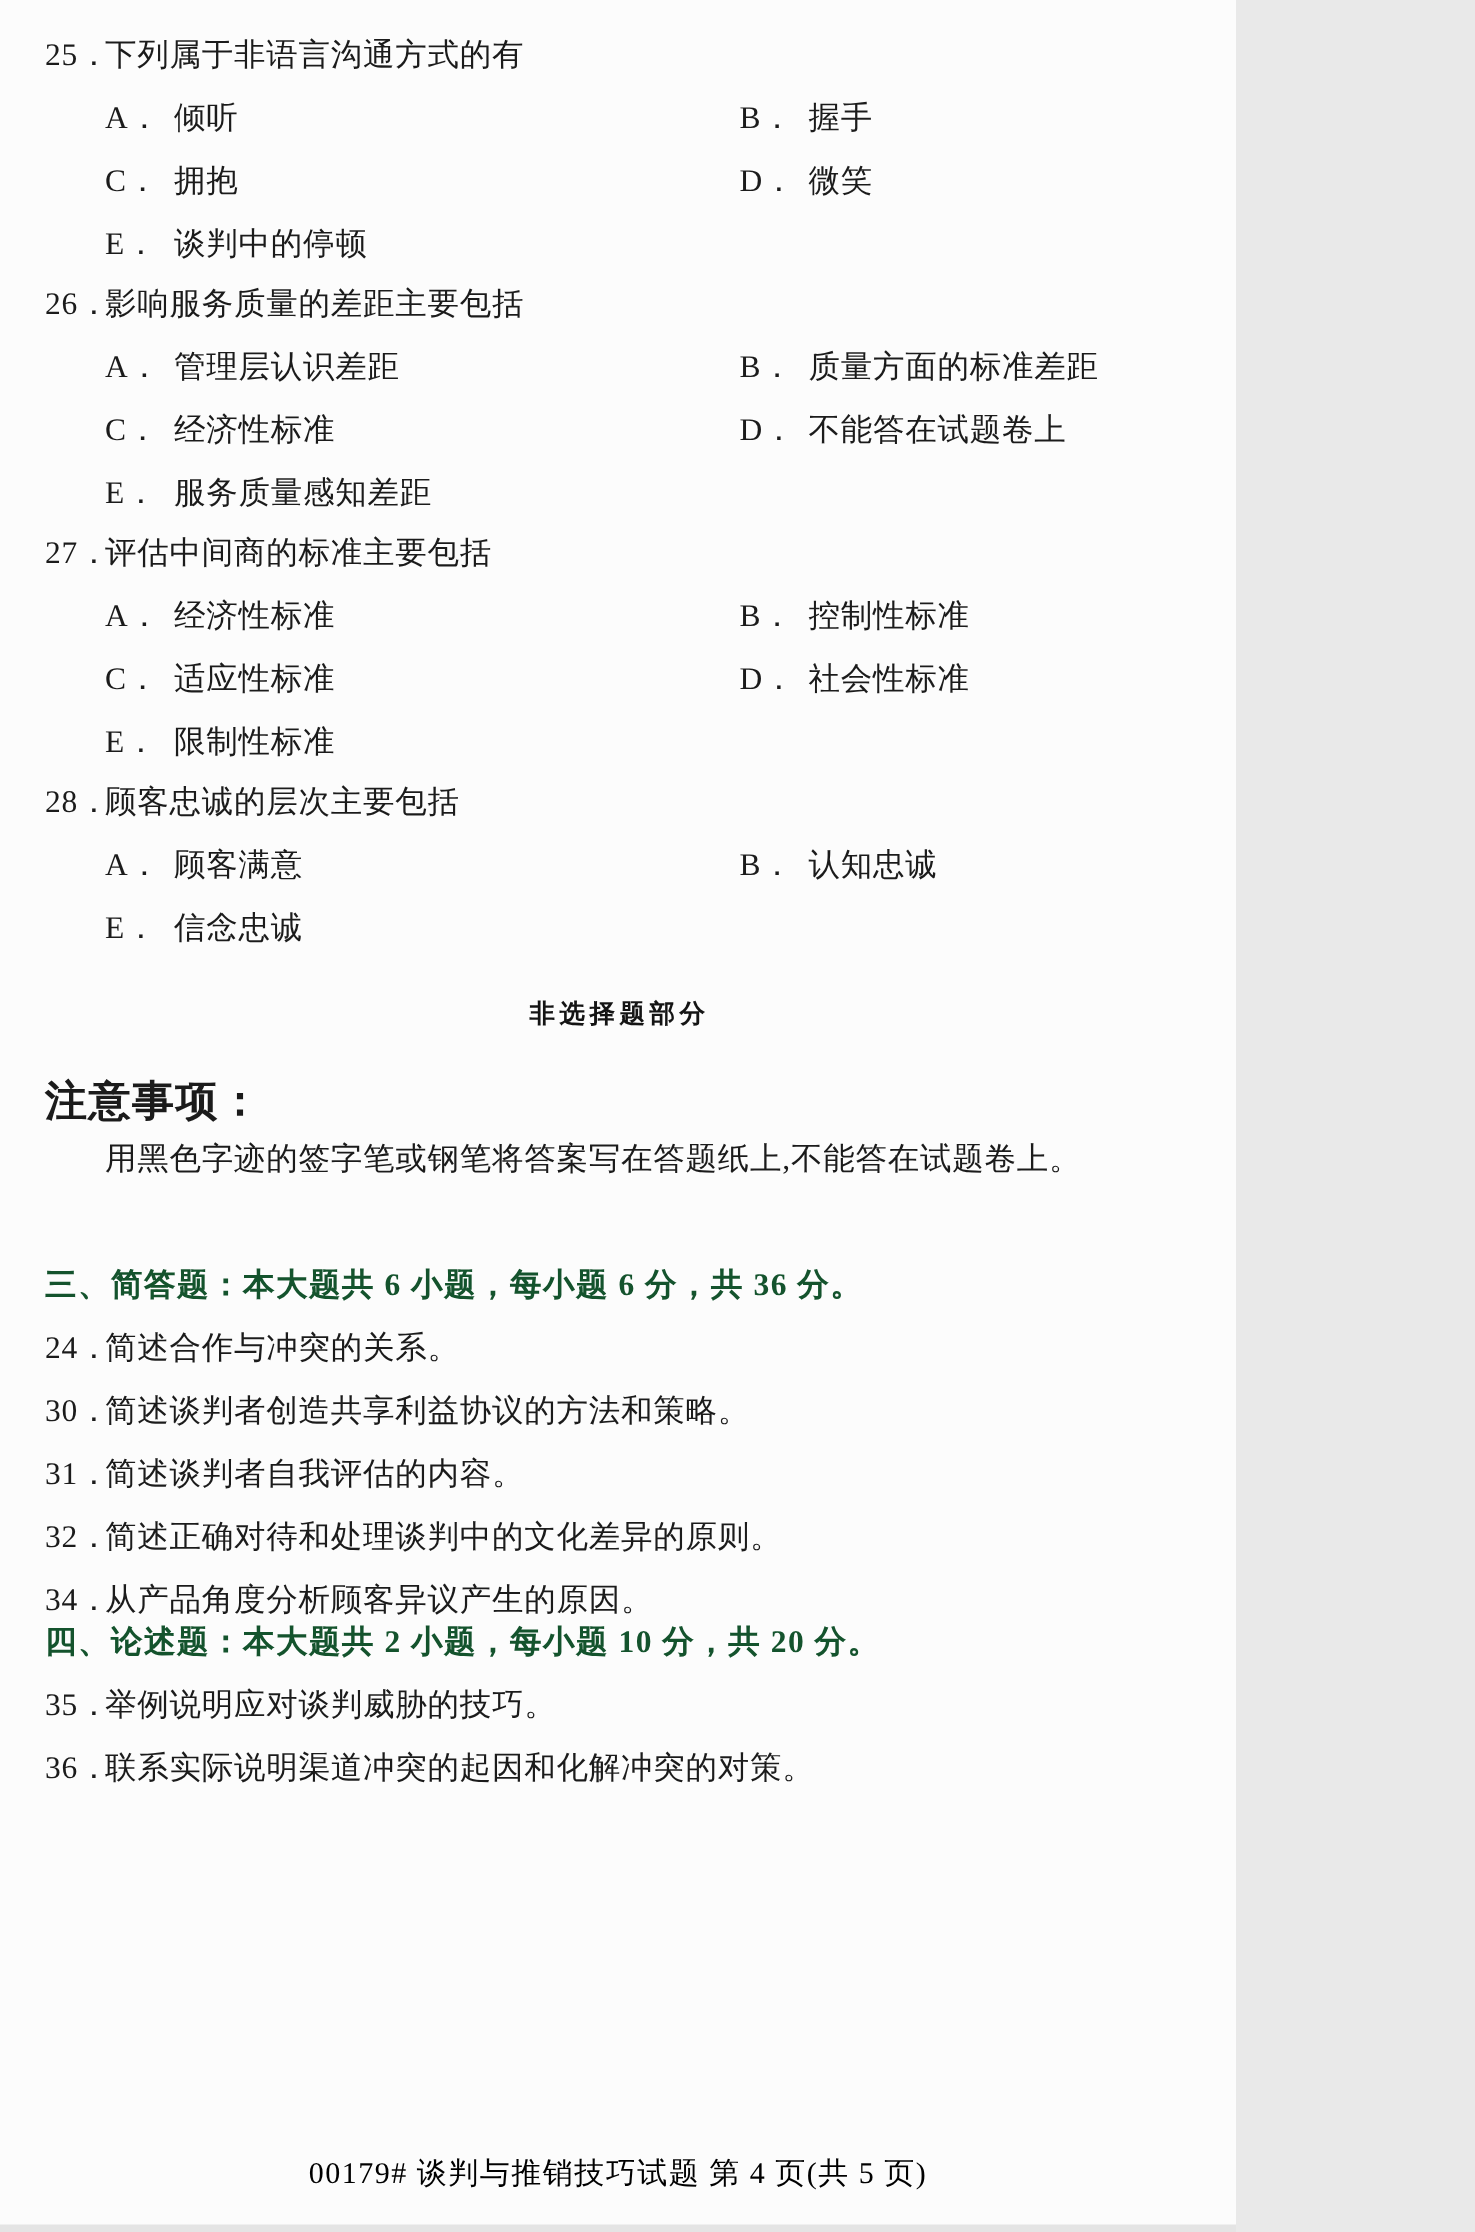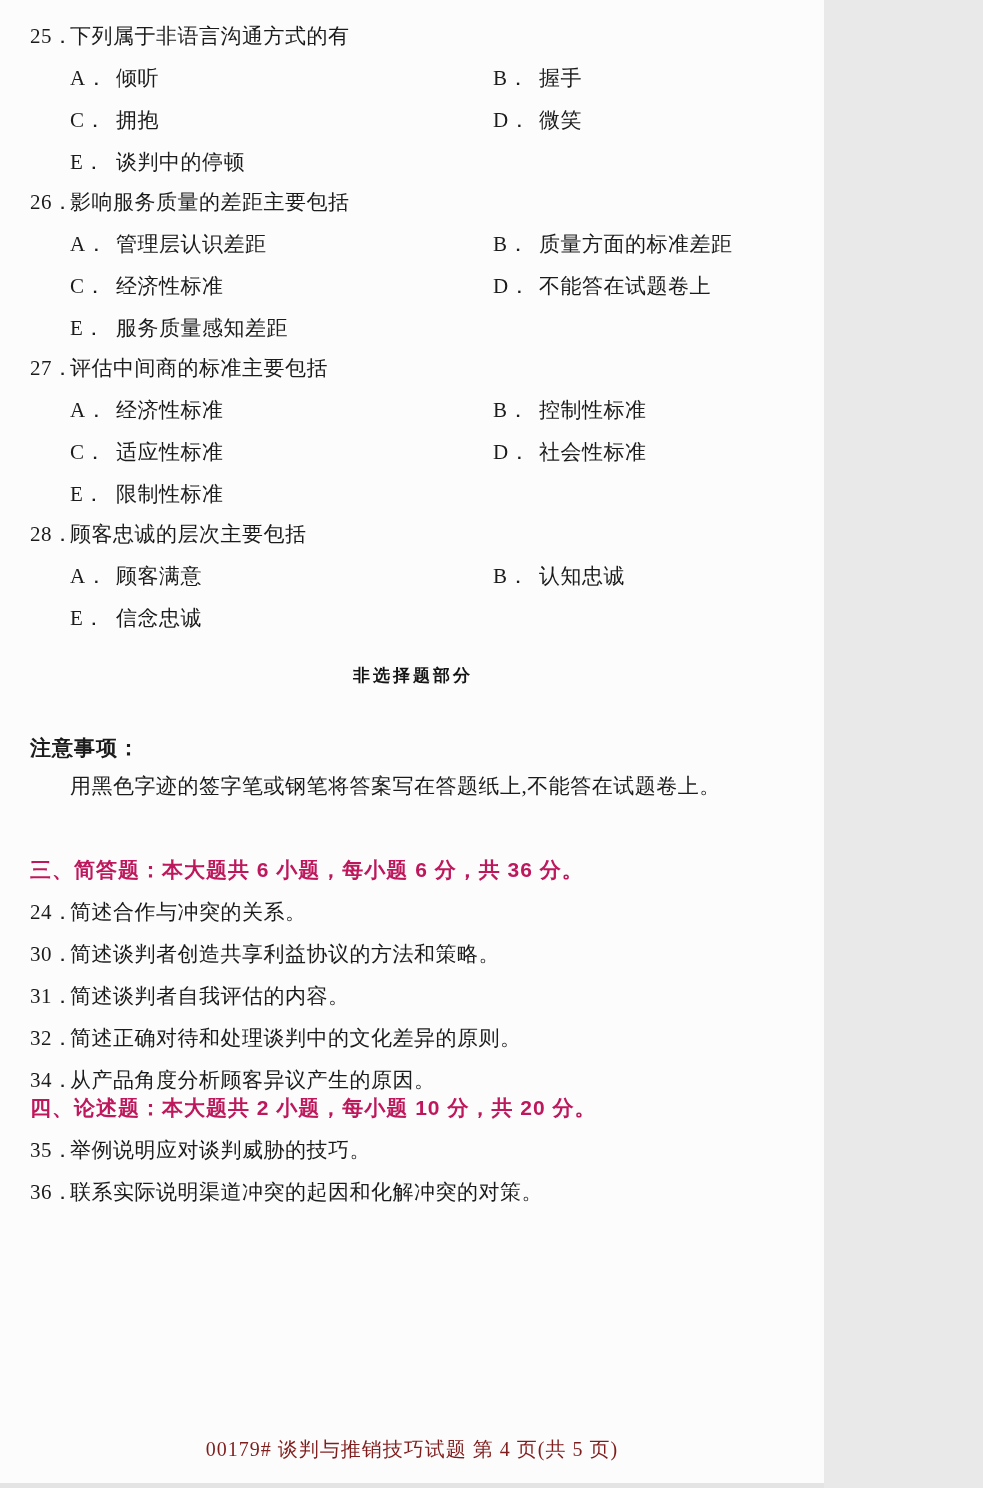--- a/index.html
+++ b/index.html
@@ -27,53 +27,53 @@
     margin-top:26px;
     text-align:center;
     font-family:"Liberation Sans","DejaVu Sans",sans-serif;
     font-weight:700;
     font-size:17px; line-height:36px;
     letter-spacing:3px;
     color:#141414;
   }
   
   .notes-label {
-    margin-top:40px;
+    margin-top:26px;
     font-family:"Liberation Sans","DejaVu Sans",sans-serif;
     font-weight:700;
-    font-size:21px; line-height:28px;
+    font-size:28px; line-height:28px;
     letter-spacing:1px;
   }
   .notes-text {
     margin-top:10px;
     padding-left:40px;
     font-size:21px; line-height:28px;
     letter-spacing:0.5px;
   }
   
   .sec-heading {
-    font-family:Liberation Sans, sans-serif;
+    font-family:Liberation Serif, serif;
     font-weight:700;
     font-size:21px; line-height:28px;
     letter-spacing:1px;
-    color:#be185d;
+    color:#14532d;
   }
   .sec-heading.sa { margin-top:56px; }
   .sec-heading.essay { }
   
   .nq { margin-top:14px; font-size:21px; line-height:28px; letter-spacing:0.5px; }
   .nq .qnum { width:40px; }
   
   .footer {
     position:absolute;
     left:0; right:0; top:1436px;
     text-align:center;
     font-size:20px; line-height:27px;
     letter-spacing:1px;
-    color:#7f1d1d;
+    color:#000000;
   }
   .scan-edge {
     position:absolute; left:0; right:0; bottom:0;
     height:5px; background:#cfcfcf; opacity:.55;
   }
 </style>
 </head>
 <body>
 
 <div class="page">

